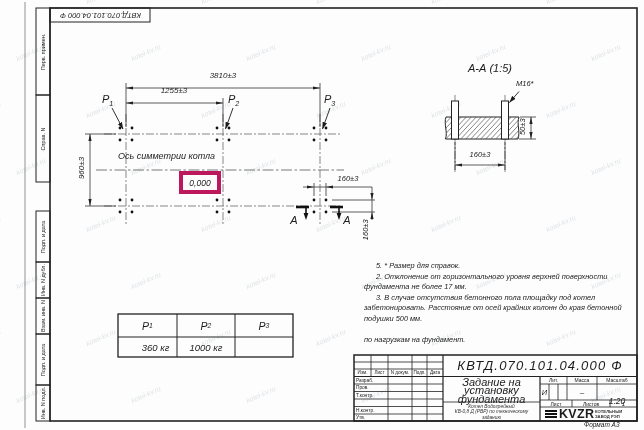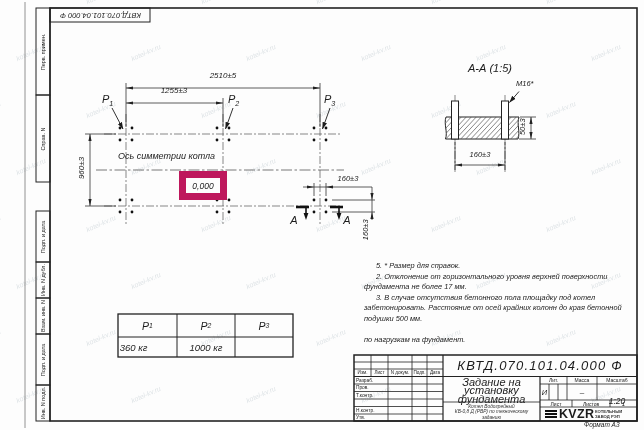--- a/index.html
+++ b/index.html
@@ -11,21 +11,21 @@
   .fx{position:absolute;display:flex;align-items:center;justify-content:center;white-space:nowrap;}
   .fl{position:absolute;display:flex;align-items:center;white-space:nowrap;}
   .r90{transform:rotate(-90deg);}
   .r180{transform:rotate(180deg);}
   .note{position:absolute;font-size:7.4px;font-style:italic;white-space:nowrap;color:#222;}
   .vlab{position:absolute;display:flex;align-items:center;justify-content:center;}
   .vlab span{transform:rotate(-90deg);font-size:5.5px;white-space:nowrap;color:#222;}
   sub{font-size:65%;}
   .wm{position:absolute;font-size:7px;color:#8fa0ab;opacity:.28;transform:rotate(-24deg);
       font-style:italic;white-space:nowrap;pointer-events:none;}
-  .lvl{position:absolute;border:7px solid #be185d;display:flex;align-items:center;justify-content:center;
+  .lvl{position:absolute;border:4px solid #be185d;display:flex;align-items:center;justify-content:center;
        font-style:italic;}
   .logo-ico{position:absolute;background:repeating-linear-gradient(180deg,#111 0 1.7px,#fdfdfd 1.7px 3.1px);}
 </style>
 </head>
 <body>
 
 <div class="sheet">
 
   <div style="position:absolute;left:0;top:0;width:644px;height:430px;overflow:hidden;">
       <span class="wm" style="left: -30px; top: -8px;">kotel-kv.ru</span>
@@ -279,21 +279,21 @@
   <div class="vlab" style="left:36px;top:298px;width:14px;height:36px;">
       <span>Взам. инв. N</span>
     </div>
   <div class="vlab" style="left:36px;top:334px;width:14px;height:51px;">
       <span>Подп. и дата</span>
     </div>
   <div class="vlab" style="left:36px;top:385px;width:14px;height:36px;">
       <span>Инв. N подл.</span>
     </div>
 
-  <span class="t c" style="left:188px;top:72px;width:70px;font-size:8px;">2510±5</span>
+  <span class="t c" style="left:188px;top:72px;width:70px;font-size:8px;">3810±3</span>
   <span class="t c" style="left:139px;top:87px;width:70px;font-size:8px;">1255±3</span>
   <span class="t" style="left:102px;top:94px;font-size:11px;"><span>P</span><sub>1</sub></span>
   <span class="t" style="left:228px;top:94px;font-size:11px;"><span>P</span><sub>2</sub></span>
   <span class="t" style="left:324px;top:94px;font-size:11px;"><span>P</span><sub>3</sub></span>
   <span class="t c r90" style="left:62px;top:164px;width:40px;font-size:8px;">960±3</span>
   <span class="t" style="left:118px;top:152px;font-size:9px;">Ось симметрии котла</span>
   <div class="lvl" style="left:179px;top:171px;width:34px;height:15px;font-size:8.5px;">0,000</div>
   <span class="t c" style="left:328px;top:175px;width:40px;font-size:7.5px;">160±3</span>
   <span class="t c r90" style="left:346px;top:226px;width:40px;font-size:7.5px;">160±3</span>
   <span class="t c" style="left:288px;top:215px;width:12px;font-size:11px;">А</span>
@@ -317,21 +317,21 @@
       <sub>1</sub>
     </div>
   <div class="fx" style="left:177px;top:314px;width:58px;height:23px;font-size:10.5px;font-style:italic;">
       <span>P</span>
       <sub>2</sub>
     </div>
   <div class="fx" style="left:235px;top:314px;width:58px;height:23px;font-size:10.5px;font-style:italic;">
       <span>P</span>
       <sub>3</sub>
     </div>
-  <div class="fx" style="left:104px;top:337px;width:59px;height:20px;font-size:9.5px;font-style:italic;">360 кг</div>
+  <div class="fx" style="left:126px;top:337px;width:59px;height:20px;font-size:9.5px;font-style:italic;">360 кг</div>
   <div class="fx" style="left:177px;top:337px;width:58px;height:20px;font-size:9.5px;font-style:italic;">1000 кг</div>
 
   <div class="fx" style="left:354px;top:369px;width:17px;height:7.5px;font-size:4.6px;">Изм.</div>
   <div class="fx" style="left:371px;top:369px;width:17px;height:7.5px;font-size:4.6px;">Лист</div>
   <div class="fx" style="left:388px;top:369px;width:24px;height:7.5px;font-size:4.6px;">N докум.</div>
   <div class="fx" style="left:412px;top:369px;width:15px;height:7.5px;font-size:4.6px;">Подп.</div>
   <div class="fx" style="left:427px;top:369px;width:16px;height:7.5px;font-size:4.6px;">Дата</div>
 
   <div class="fl" style="left:356px;top:376.5px;width:32px;height:7.5px;font-size:4.8px;">Разраб.</div>
   <div class="fl" style="left:356px;top:384px;width:32px;height:7.5px;font-size:4.8px;">Пров.</div>

